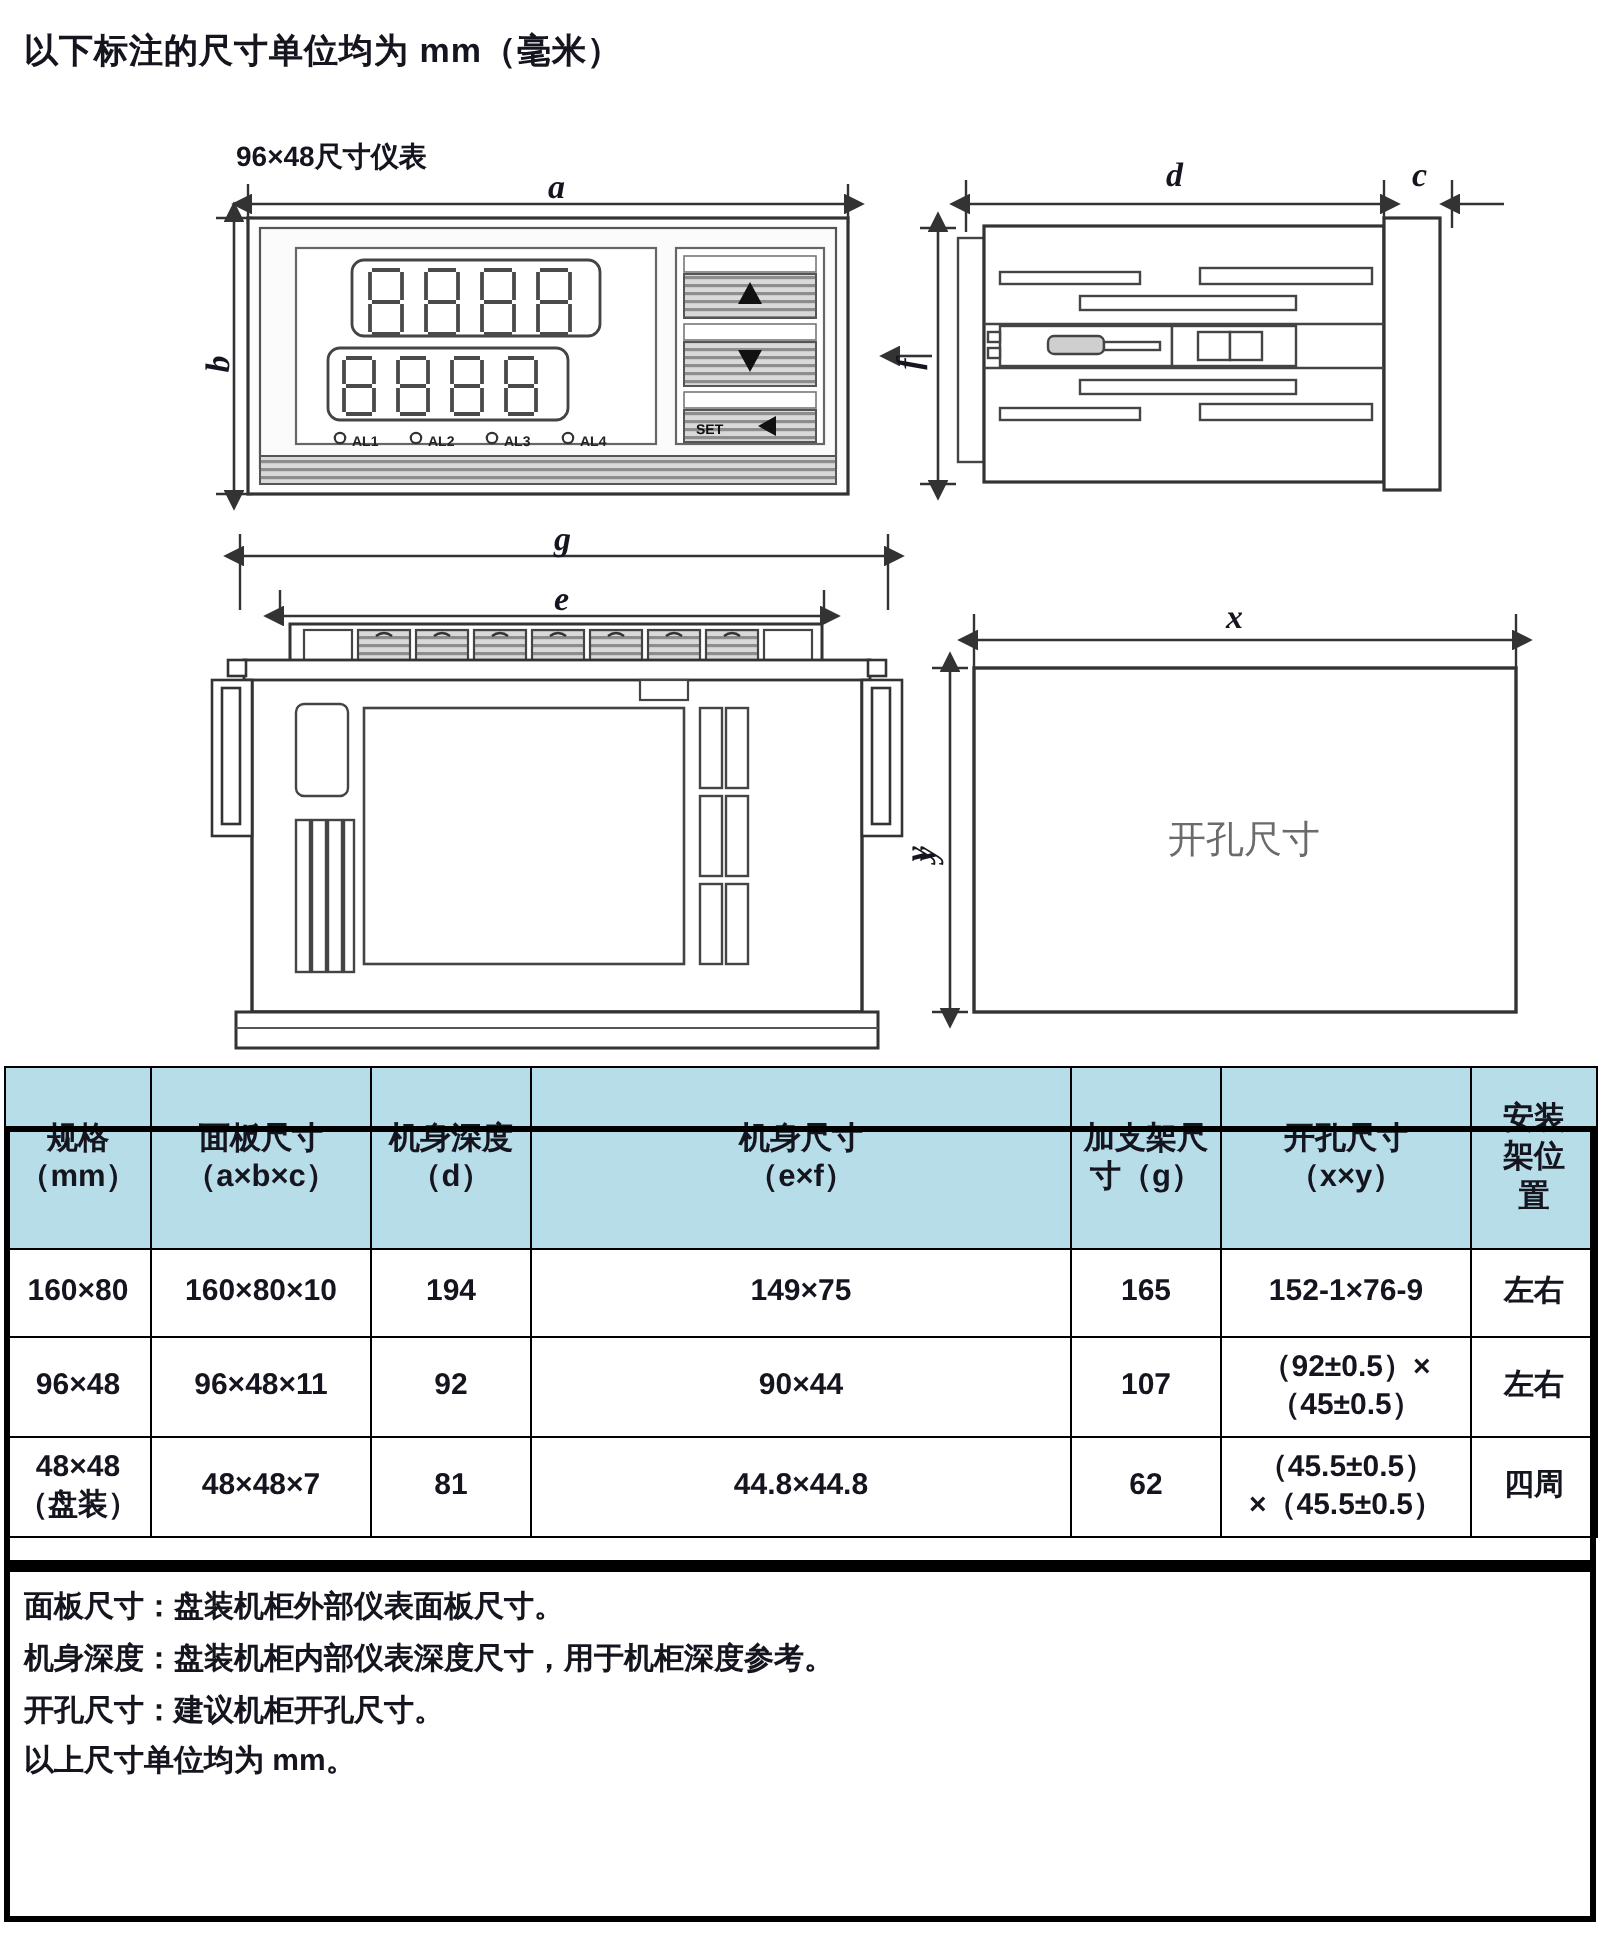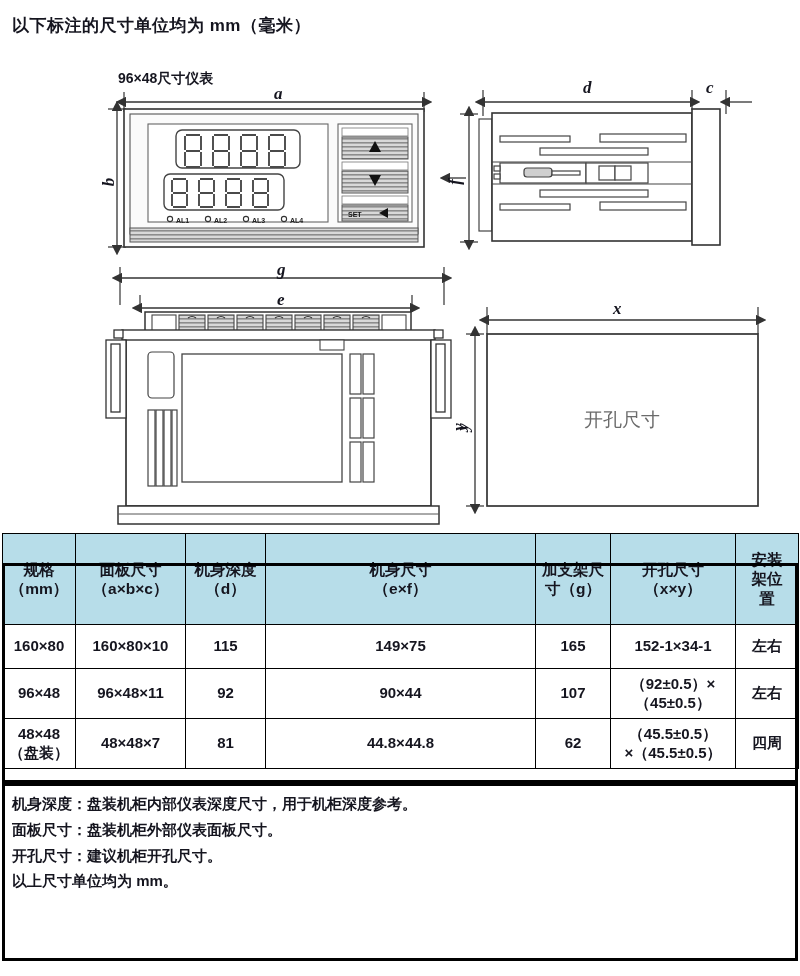--- a/index.html
+++ b/index.html
@@ -403,25 +403,25 @@
         <div>置</div>
       </th>
     </tr>
   </thead>
   <tbody>
     <tr>
       <td>
         <div>160×80</div>
       </td>
       <td>160×80×10</td>
-      <td>115</td>
+      <td>194</td>
       <td>149×75</td>
       <td>165</td>
       <td>
-        <div>152-1×34-1</div>
+        <div>152-1×76-9</div>
       </td>
       <td class="small-cn">左右</td>
     </tr>
     <tr class="tall">
       <td>
         <div>96×48</div>
       </td>
       <td>96×48×11</td>
       <td>92</td>
       <td>90×44</td>
@@ -445,17 +445,17 @@
         <div>（45.5±0.5）</div>
         <div>×（45.5±0.5）</div>
       </td>
       <td class="small-cn">四周</td>
     </tr>
   </tbody>
 </table>
 <div id="table-frame"></div>
 
 <div id="footnotes">
+  <div class="note-line">面板尺寸：盘装机柜外部仪表面板尺寸。</div>
   <div class="note-line">机身深度：盘装机柜内部仪表深度尺寸，用于机柜深度参考。</div>
-  <div class="note-line">面板尺寸：盘装机柜外部仪表面板尺寸。</div>
   <div class="note-line">开孔尺寸：建议机柜开孔尺寸。</div>
   <div class="note-line">以上尺寸单位均为 mm。</div>
 </div>
 
 </body></html>

